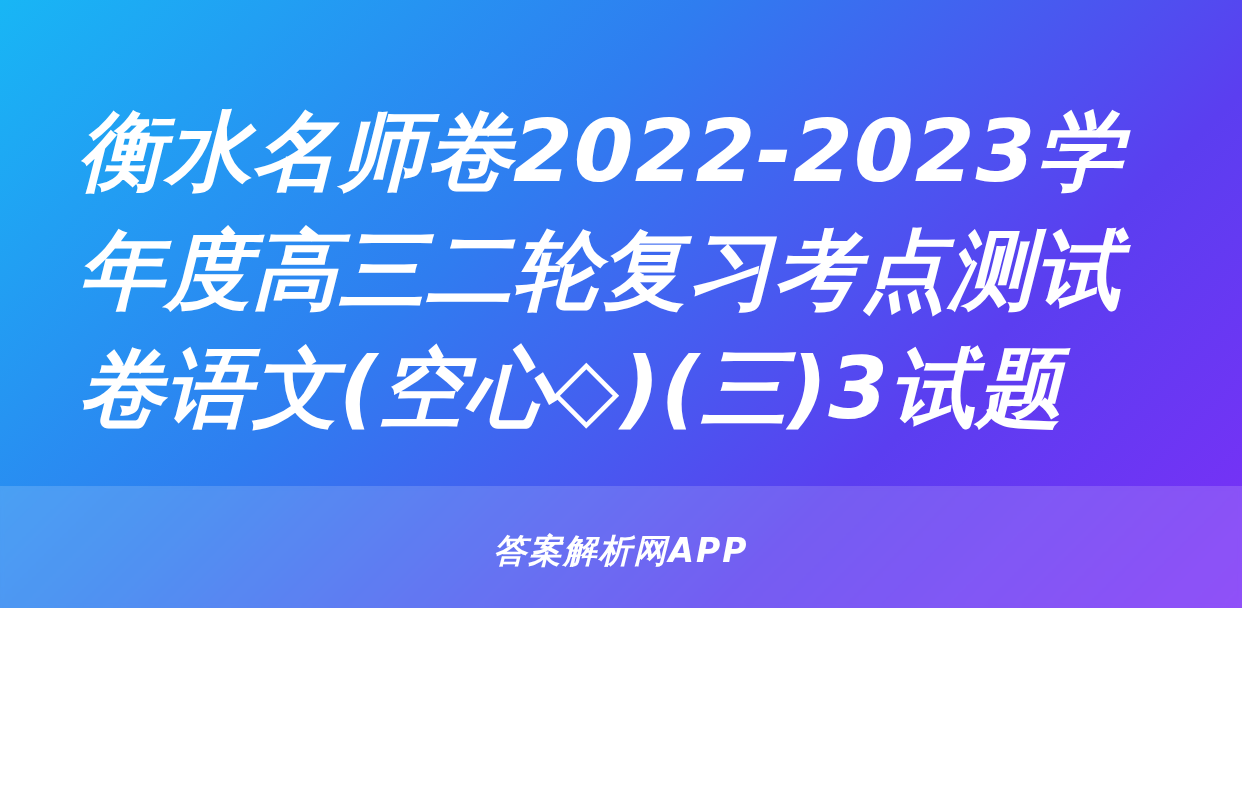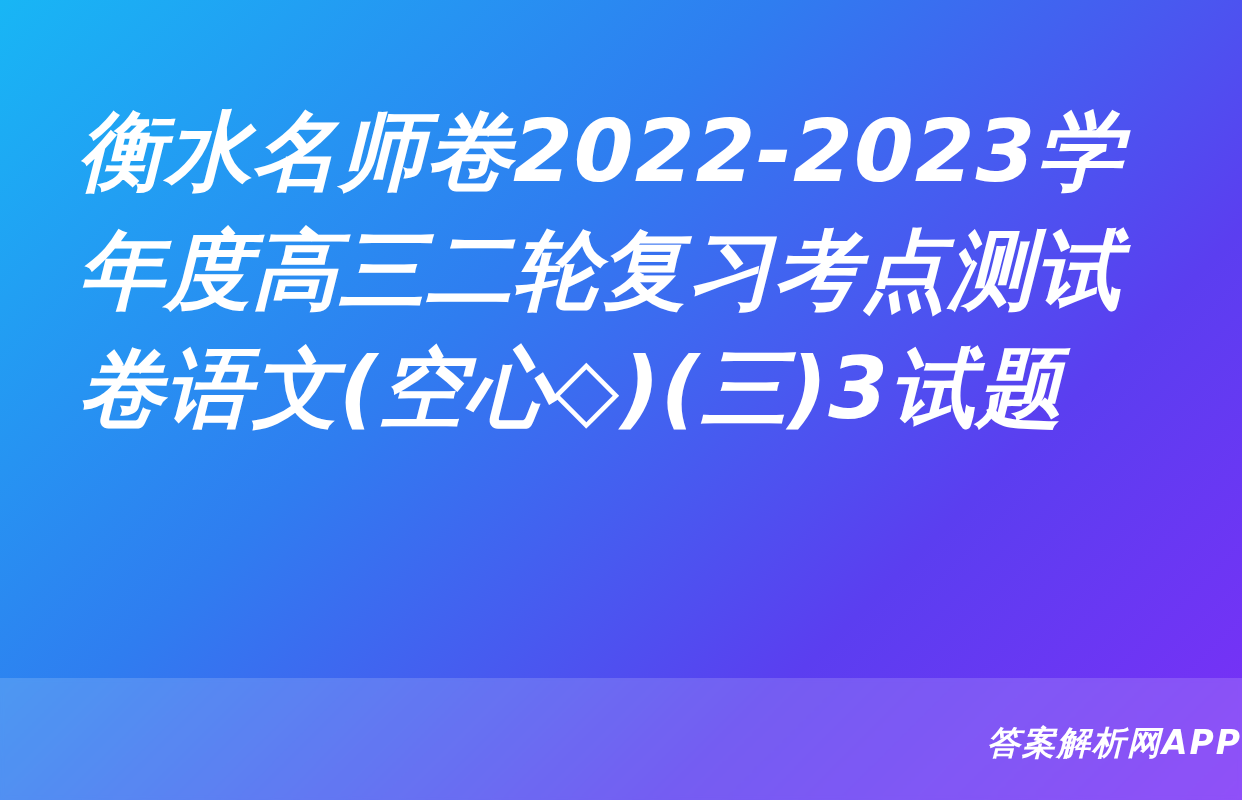--- a/index.html
+++ b/index.html
@@ -8,21 +8,21 @@
   }
   body {
     width: 1242px;
     height: 800px;
     overflow: hidden;
     font-family: "Liberation Sans", sans-serif;
   }
   .poster {
     position: relative;
     width: 1242px;
-    height: 800px;
+    height: 608px;
     background: linear-gradient(135deg, #18b6f5 0%, #2f7df0 38%, #5b3ef0 72%, #7b2ff7 100%);
     overflow: hidden;
   }
   .title-block {
     position: absolute;
     left: 0;
     right: 0;
     top: 92px;
     padding: 0 78px;
     box-sizing: border-box;
@@ -46,21 +46,21 @@
     bottom: 0;
     height: 122px;
     background: rgba(255, 255, 255, 0.16);
     backdrop-filter: blur(2px);
   }
   .footer-text {
     position: absolute;
     left: 0;
     right: 0;
     bottom: 34px;
-    text-align: right;
+    text-align: center;
     color: #ffffff;
     font-family: "DejaVu Sans", sans-serif;
     font-weight: 700;
     font-style: italic;
     font-size: 33px;
     letter-spacing: 2px;
   }
 </style>
 </head>
 <body>

